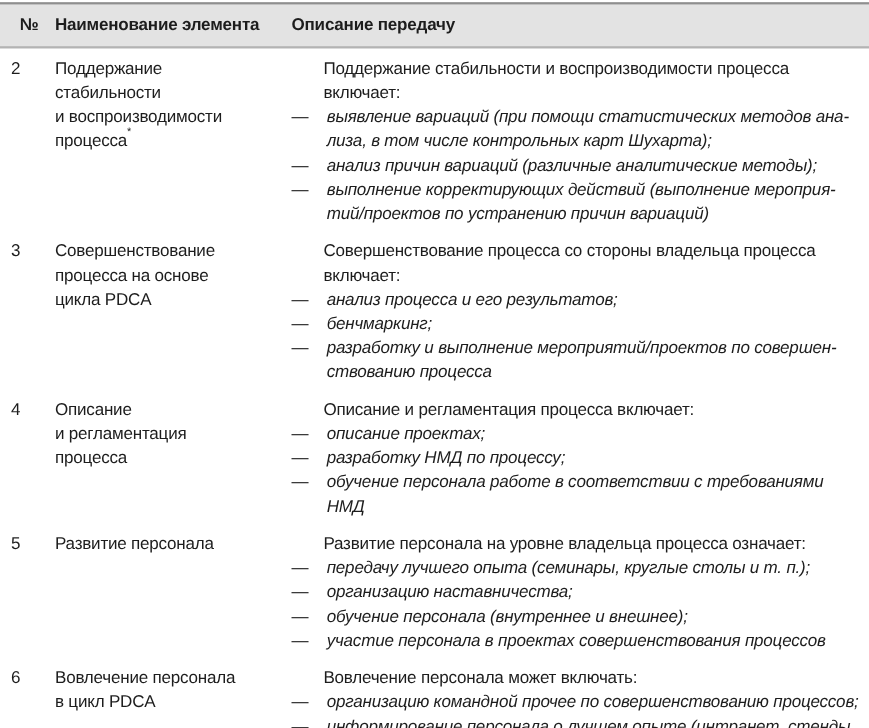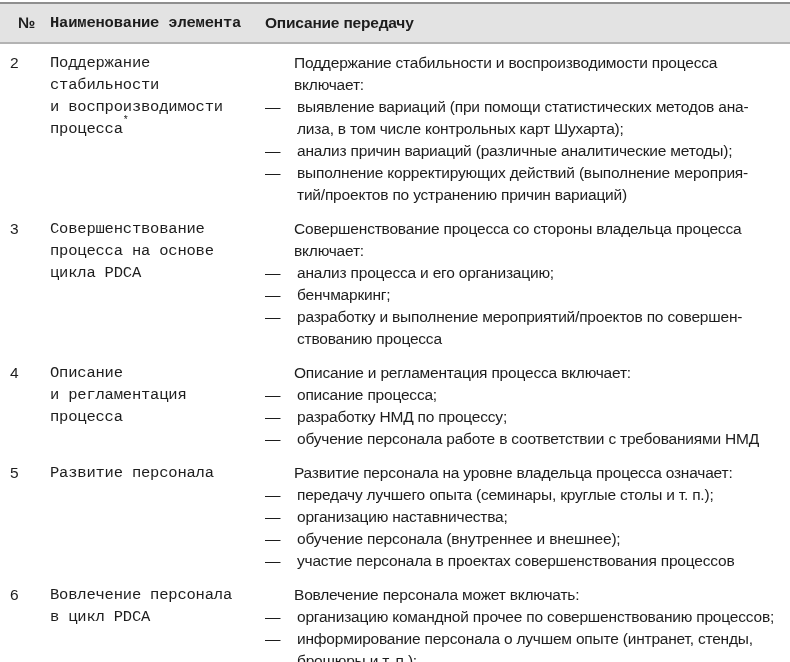--- a/index.html
+++ b/index.html
@@ -23,26 +23,26 @@
     border-top:2px solid var(--border-top);
     border-bottom:2px solid var(--border-bottom);
     padding:9px 0 9px 0;
     font-weight:bold;
     line-height:20px;
   }
   .thead .col-num{padding-left:18px;}
   .row{margin-top:12px;}
   .row.first{margin-top:8px;}
   .col-num{padding-left:10px;}
-  .col-name{white-space:pre-line;padding-right:10px;font-family:Liberation Mono, monospace;}
+  .col-name{white-space:pre-line;padding-right:10px;}
   .col-desc{padding-right:4px;}
   .intro{white-space:pre-line;margin-left:29px;}
   .bullet{display:flex;}
   .dash{width:32px;flex:none;}
-  .btext{white-space:pre-line;flex:1;}
+  .btext{white-space:pre-line;flex:1;font-style:italic;}
   sup.fnote{font-size:10px;line-height:0;position:relative;top:-4px;letter-spacing:0;}
 </style>
 </head>
 <body>
 
 <div>
 
   <div class="grid thead">
     <div class="col-num">№</div>
     <div class="col-name">Наименование элемента</div>
@@ -77,21 +77,21 @@
   <div class="grid row">
     <div class="col-num">3</div>
     <div class="col-name">Совершенствование
 процесса на основе
 цикла PDCA</div>
     <div class="col-desc">
       <div class="intro">Совершенствование процесса со стороны владельца процесса
 включает:</div>
       <div class="bullet">
         <span class="dash">—</span>
-        <span class="btext">анализ процесса и его организацию;</span>
+        <span class="btext">анализ процесса и его результатов;</span>
       </div>
       <div class="bullet">
         <span class="dash">—</span>
         <span class="btext">бенчмаркинг;</span>
       </div>
       <div class="bullet">
         <span class="dash">—</span>
         <span class="btext">разработку и выполнение мероприятий/проектов по совершен-
 ствованию процесса</span>
       </div>
@@ -100,21 +100,21 @@
 
   <div class="grid row">
     <div class="col-num">4</div>
     <div class="col-name">Описание
 и регламентация
 процесса</div>
     <div class="col-desc">
       <div class="intro">Описание и регламентация процесса включает:</div>
       <div class="bullet">
         <span class="dash">—</span>
-        <span class="btext">описание процесса;</span>
+        <span class="btext">описание проектах;</span>
       </div>
       <div class="bullet">
         <span class="dash">—</span>
         <span class="btext">разработку НМД по процессу;</span>
       </div>
       <div class="bullet">
         <span class="dash">—</span>
         <span class="btext">обучение персонала работе в соответствии с требованиями НМД</span>
       </div>
     </div>

